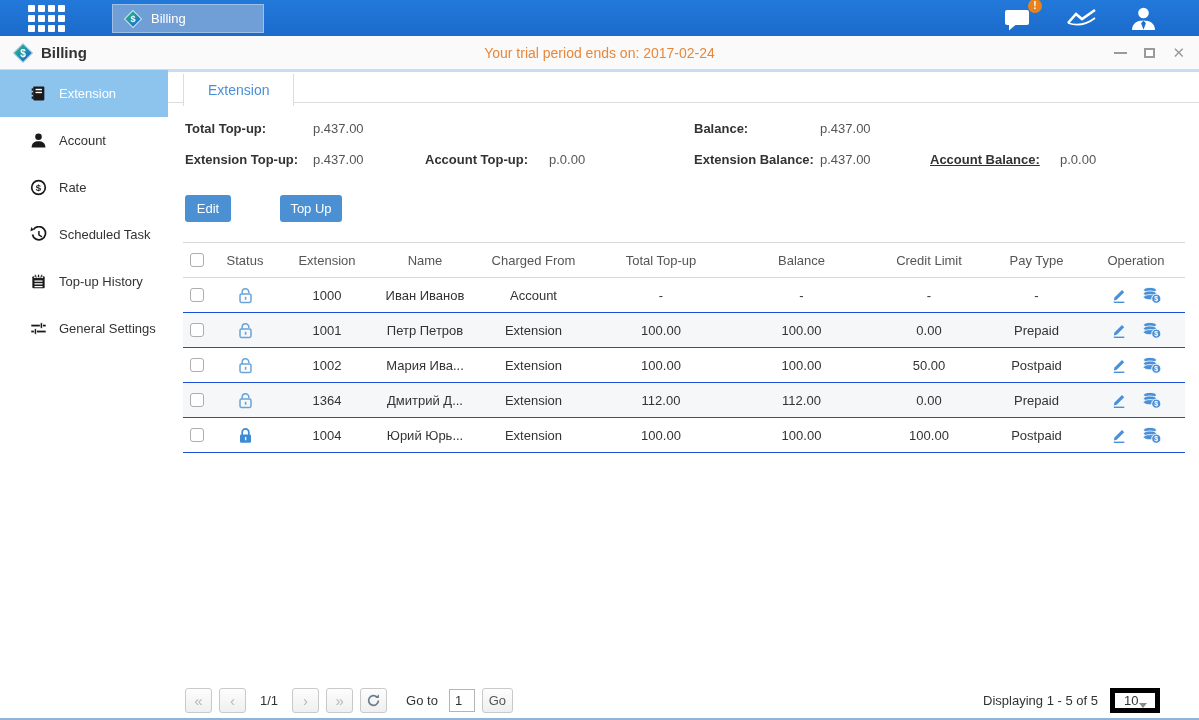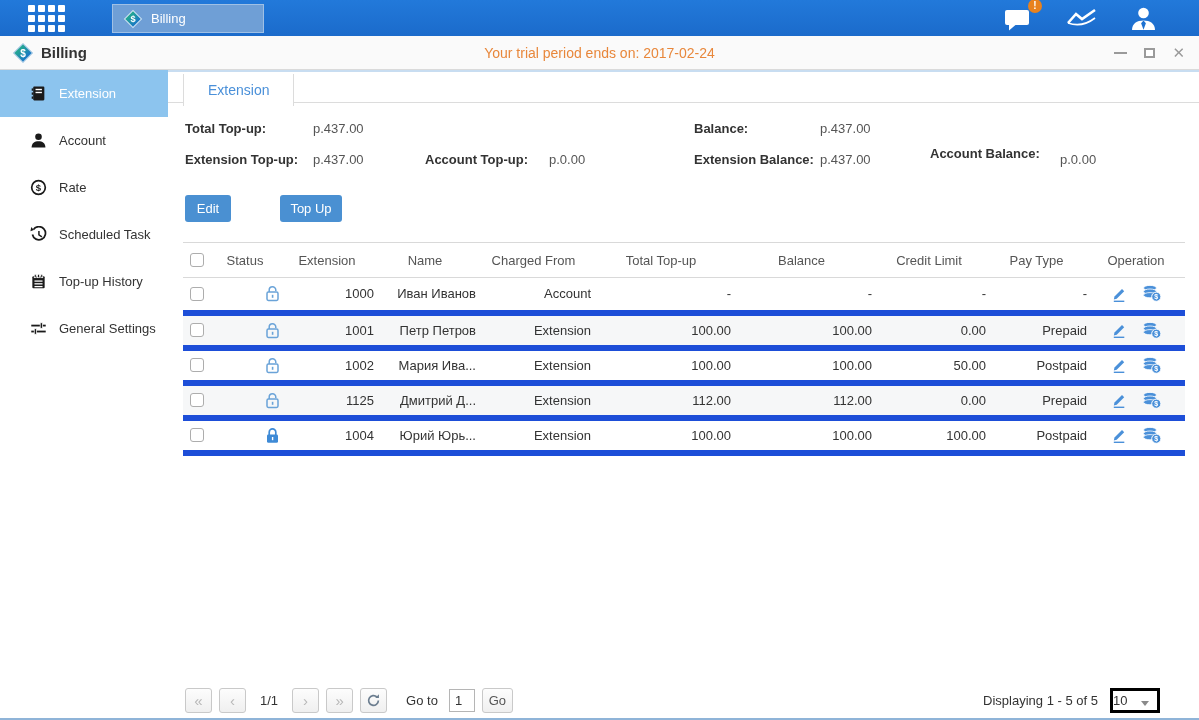--- a/index.html
+++ b/index.html
@@ -55,42 +55,42 @@
     color:#4a90d9; font-size:14px; cursor:pointer; }
   .lbl { position:absolute; font-weight:bold; color:#333; white-space:nowrap; }
   .val { position:absolute; color:#555; white-space:nowrap; }
   .btn { position:absolute; height:27px; border:none; border-radius:3px;
     background:#4a90d2; color:#fff; font-size:13px; cursor:pointer;
     font-family:"Liberation Sans",sans-serif; }
   
   table.ext { position:absolute; left:15px; top:172px; width:1002px; border-collapse:collapse; }
   table.ext th { height:35px; font-weight:normal; color:#555; text-align:center;
     border-top:1px solid #d9d9d9; border-bottom:1px solid #d9d9d9; }
-  table.ext td { height:35px; text-align:right; border-bottom:6px solid #1d4ed8;
+  table.ext td { height:35px; text-align:center; border-bottom:1px solid #1d4ed8;
     color:#333; white-space:nowrap; overflow:hidden; }
   tr.alt { background:#f6f7f8; }
   .cbx { width:14px; height:14px; border:1px solid #adadad; border-radius:3px;
     background:#fff; margin:0 auto; cursor:pointer; }
   .opcell { display:flex; align-items:center; justify-content:center; gap:14px; }
   .op-icon { cursor:pointer; display:flex; }
   .lock { display:inline-flex; vertical-align:middle; cursor:pointer; }
   
   .pagbar { position:absolute; left:17px; right:39px; top:616px; height:28px; }
   .pag-left { position:absolute; left:0; top:0; height:28px; display:flex; align-items:center; gap:7px; }
   .pbtn { width:27px; height:25px; border:1px solid #c9c9c9; border-radius:3px;
     background:linear-gradient(#fdfdfd,#efefef); display:flex; align-items:center;
     justify-content:center; color:#b8b8b8; font-size:15px; cursor:pointer; }
   .pbtn.dark { color:#555; font-size:13px; }
   .pageind { margin:0 7px; color:#333; }
   .goto-lbl { margin-left:12px; margin-right:4px; color:#333;text-align:center; }
   .goto-input { width:26px; height:23px; border:1px solid #b5b5b5; padding-left:5px;
     font-size:13px; font-family:"Liberation Sans",sans-serif; color:#333; }
   .pag-right { position:absolute; right:0; top:0; height:28px; display:flex; align-items:center; gap:12px; }
-  .pagesize { position:relative; width:50px; height:25px; border:3px solid #000000;
-    background:#fff; display:flex; align-items:center; cursor:pointer; color:#333; }
+  .pagesize { position:relative; width:50px; height:25px; border:5px solid #000000;
+    background:#fff; display:flex; align-items:center; padding-left:9px; cursor:pointer; color:#333; }
   .dd-arrow { position:absolute; right:8px; top:10px; width:0; height:0;
     border-left:4px solid transparent; border-right:4px solid transparent;
     border-top:5px solid #8a8a8a; }
   .win-bottom { position:absolute; bottom:0; left:0; right:0; height:2px; background:#8fb4d8; }
 </style>
 </head>
 <body>
 
 <div class="app">
 
@@ -254,21 +254,21 @@
     <span class="val" style="left:145px; top:51px;">p.437.00</span>
     <span class="lbl" style="left:526px; top:51px;">Balance:</span>
     <span class="val" style="left:652px; top:51px;">p.437.00</span>
 
     <span class="lbl" style="left:17px; top:82px;">Extension Top-up:</span>
     <span class="val" style="left:145px; top:82px;">p.437.00</span>
     <span class="lbl" style="left:257px; top:82px;">Account Top-up:</span>
     <span class="val" style="left:381px; top:82px;">p.0.00</span>
     <span class="lbl" style="left:526px; top:82px;">Extension Balance:</span>
     <span class="val" style="left:652px; top:82px;">p.437.00</span>
-    <span class="lbl" style="left:762px; top:76px;">Account Balance:</span>
+    <span class="lbl" style="left:762px; top:82px;text-decoration:underline;">Account Balance:</span>
     <span class="val" style="left:892px; top:82px;">p.0.00</span>
 
     <button class="btn" style="left:17px; top:125px; width:46px;">Edit</button>
     <button class="btn" style="left:72px; top:125px; width:62px;margin-left:40px;">Top Up</button>
 
     <table class="ext">
       <colgroup>
         <col style="width:27px;">
           <col style="width:70px;">
           <col style="width:94px;">
@@ -419,21 +419,21 @@
           <td>
               <div class="cbx"></div>
             </td>
           <td><span class="lock">
             <svg width="15" height="17" viewBox="0 0 15 17">
               <path d="M4.2 7 V5 a3.3 3.3 0 0 1 6.6 0 v1" fill="none" stroke="#6aa3d8" stroke-width="1.5"></path>
               <rect x="2" y="7" width="11" height="8.4" rx="1.4" fill="none" stroke="#6aa3d8" stroke-width="1.5"></rect>
               <rect x="6.8" y="9.8" width="1.6" height="3" fill="#6aa3d8"></rect>
             </svg>
               </span></td>
-          <td>1125</td>
+          <td>1364</td>
           <td>Дмитрий Д...</td>
           <td>Extension</td>
           <td>112.00</td>
           <td>112.00</td>
           <td>0.00</td>
           <td>Prepaid</td>
           <td>
               <div class="opcell">
             <span class="op-icon">
               <svg width="18" height="18" viewBox="0 0 18 18" fill="#4a90d9">

